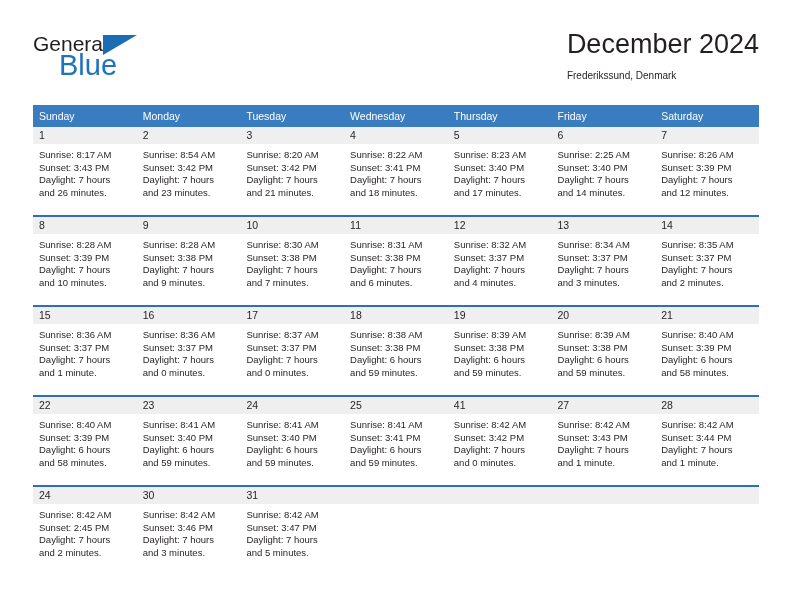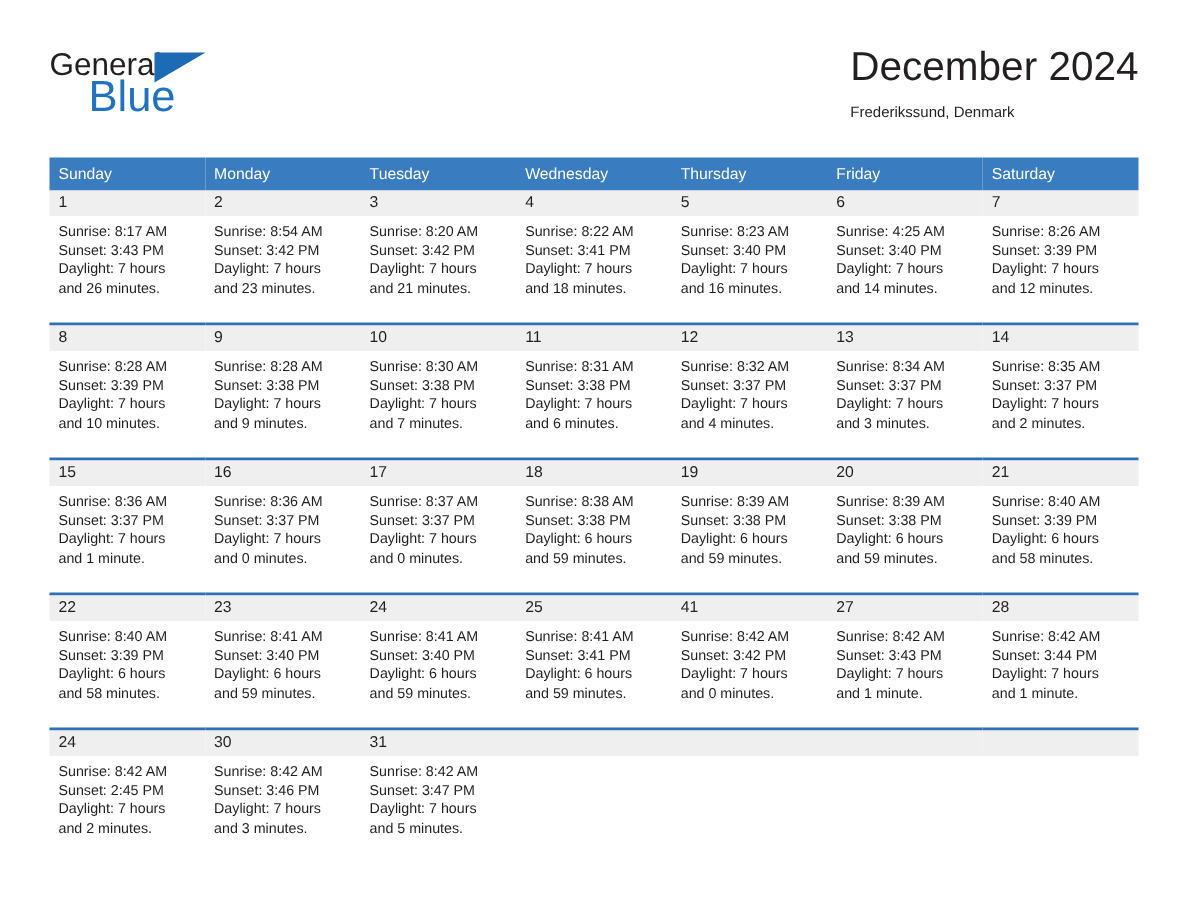--- a/index.html
+++ b/index.html
@@ -228,29 +228,29 @@
               </div>
             </div>
           </td>
         <td>
             <div class="cell">
               <div class="daynum-band">5</div>
               <div class="cell-body">
                 <div>Sunrise: 8:23 AM</div>
                 <div>Sunset: 3:40 PM</div>
                 <div>Daylight: 7 hours</div>
-                <div>and 16 minutes.</div>
+                <div>and 17 minutes.</div>
               </div>
             </div>
           </td>
         <td>
             <div class="cell">
               <div class="daynum-band">6</div>
               <div class="cell-body">
-                <div>Sunrise: 4:25 AM</div>
+                <div>Sunrise: 2:25 AM</div>
                 <div>Sunset: 3:40 PM</div>
                 <div>Daylight: 7 hours</div>
                 <div>and 14 minutes.</div>
               </div>
             </div>
           </td>
         <td>
             <div class="cell">
               <div class="daynum-band">7</div>
               <div class="cell-body">

